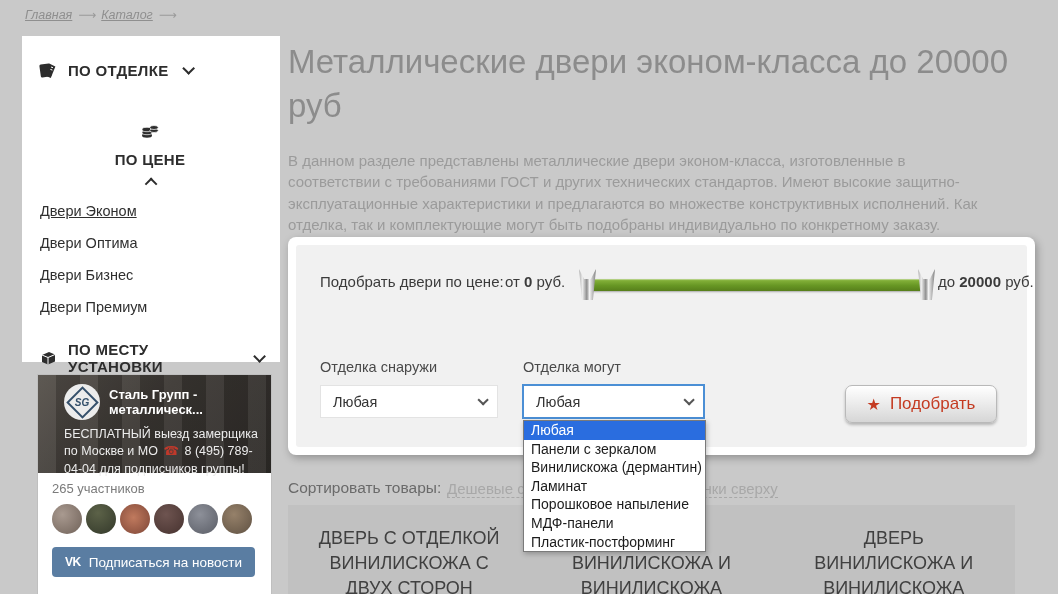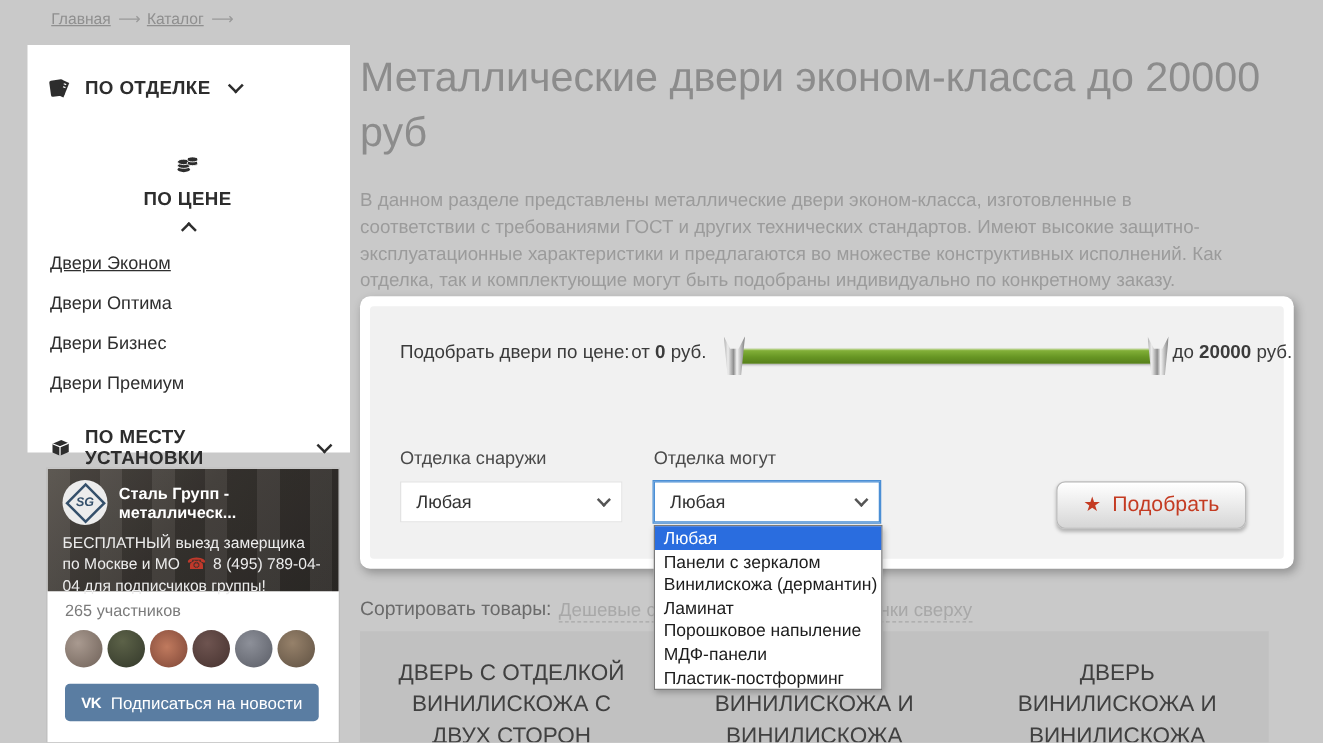--- a/index.html
+++ b/index.html
@@ -1,21 +1,21 @@
 <!DOCTYPE html>
 <html><head>
 <meta charset="utf-8">
 <style>
   * { margin:0; padding:0; box-sizing:border-box; }
   html,body { width:1058px; height:594px; }
   body { font-family:"Liberation Sans","DejaVu Sans",sans-serif; background:#c9c9c9; }
   .stage { position:relative; width:1058px; height:594px; background:#c9c9c9; overflow:hidden; }
 
   
-  .crumbs { position:absolute; left:41px; top:7px; font-size:12.5px; color:#8f8f8f; }
+  .crumbs { position:absolute; left:25px; top:7px; font-size:12.5px; color:#8f8f8f;font-style:italic; }
   .crumbs a { color:#8f8f8f; text-decoration:underline; cursor:pointer; }
   .crumb-arrow { color:#9a9a9a; margin:0 6px; letter-spacing:-1px; }
 
   
   .side { position:absolute; left:22px; top:36px; width:258px; height:326px; background:#fff; padding:16px 18px 0 16px; }
   .side-head { display:flex; align-items:center; gap:10px; font-size:15px; font-weight:700; color:#2d2d2d; letter-spacing:.3px; cursor:pointer; }
   .side-head .ic { width:20px; height:20px; flex:0 0 20px; display:flex; align-items:center; justify-content:center; }
   .h1s { margin-top:8px; }
   .h2s { margin-top:41px;flex-direction:column; }
   .h3s { margin-top:26px; }
@@ -23,21 +23,21 @@
   .chev { display:inline-block; width:9px; height:9px; border-right:2px solid #2d2d2d; border-bottom:2px solid #2d2d2d; margin-left:4px; }
   .chev.down { transform:rotate(45deg) translateY(-3px); }
   .chev.up   { transform:rotate(225deg) translateY(-2px); }
   .chev.sel  { width:8px; height:8px; border-color:#555; }
   .price-links { margin:16px 0 0 2px; }
   .price-links .plink { font-size:14.5px; color:#2f2f2f; margin-bottom:16px; cursor:pointer; }
   .price-links .plink.active { text-decoration:underline; }
 
   
   .vk { position:absolute; left:38px; top:375px; width:233px; height:219px; background:#fff; overflow:hidden; box-shadow:0 0 0 1px #bfbfbf; }
-  .vk-head { position:relative; height:98px; background:linear-gradient(130deg,#55504a 0%,#3b3733 45%,#2e2b28 100%); padding:9px 12px 0 12px; }
+  .vk-head { position:relative; height:98px; background:linear-gradient(130deg,#55504a 0%,#3b3733 45%,#2e2b28 100%); padding:9px 12px 0 26px; }
   .vk-head:before { content:""; position:absolute; inset:0; background:repeating-linear-gradient(90deg,rgba(255,255,255,.05) 0 18px,rgba(0,0,0,.12) 18px 42px); }
   .vk-toprow { position:relative; display:flex; align-items:center; gap:9px; margin-bottom:6px; }
   .vk-logo { width:36px; height:36px; border-radius:50%; background:#ececec; display:flex; align-items:center; justify-content:center; position:relative; flex:0 0 36px; }
   .vk-logo:before { content:""; position:absolute; width:19px; height:19px; border:2px solid #35506b; transform:rotate(45deg); }
   .vk-logo span { position:relative; font-size:10px; font-weight:700; color:#35506b; font-style:italic; }
   .vk-title { font-size:13px; font-weight:700; color:#fff; }
   .vk-promo { position:relative; font-size:12.5px; line-height:1.38; color:#ececec; }
   .vk-phone-icon { color:#c0392b; margin:0 2px; }
   .vk-body { padding:8px 14px 0 14px; }
   .vk-members { font-size:13px; color:#7b7b7b; margin-bottom:8px; }

